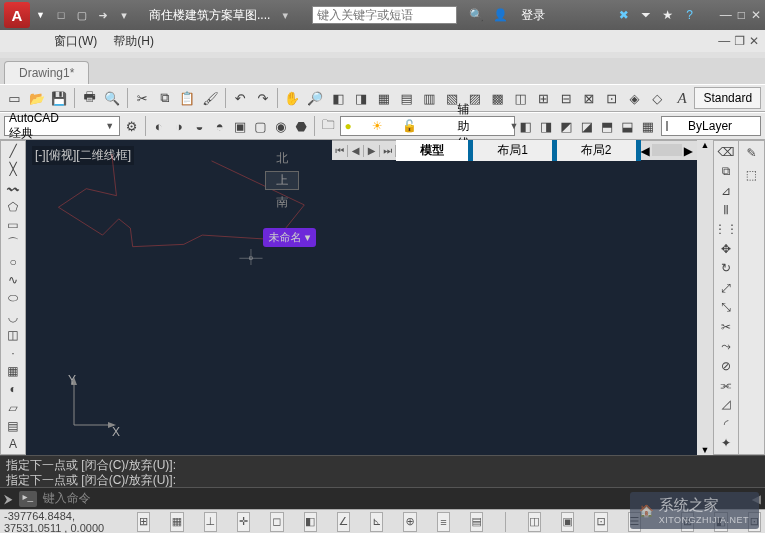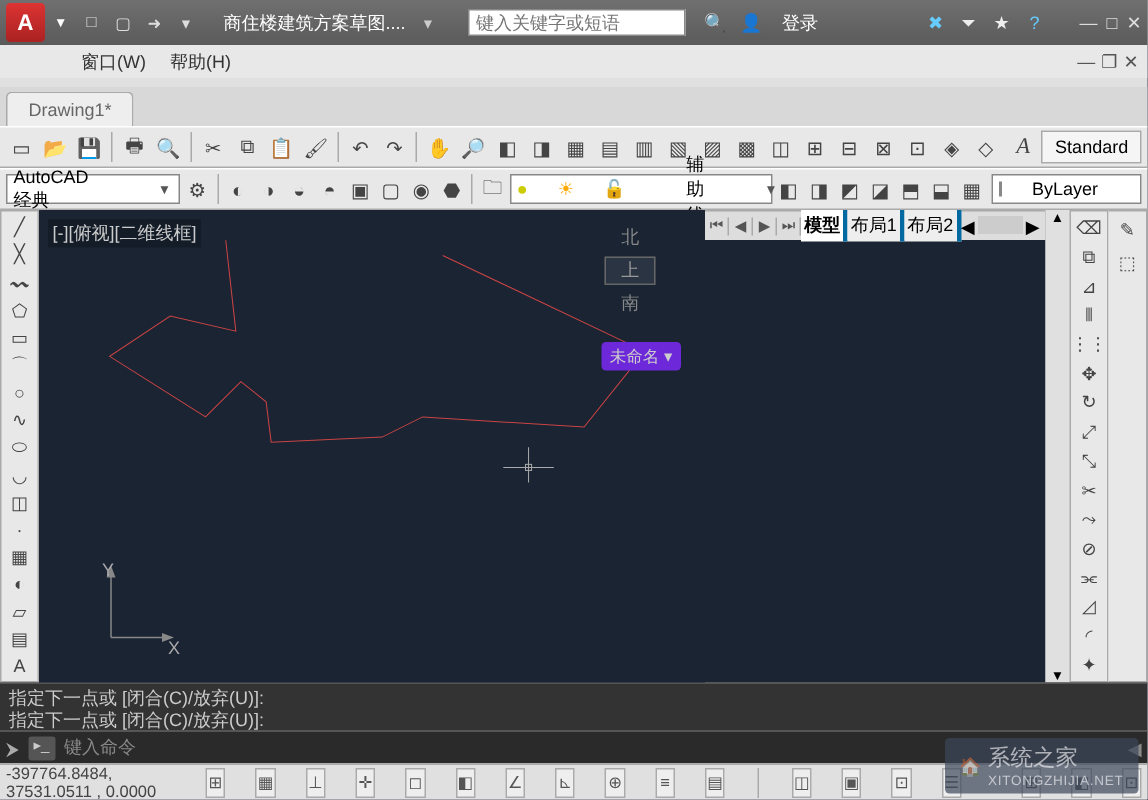--- a/index.html
+++ b/index.html
@@ -38,21 +38,21 @@
 .canvas{flex:1;position:relative;background:#1a2433;overflow:hidden}
 .canvas-label{position:absolute;top:6px;left:6px;color:#ccc;font-size:12px;background:rgba(0,0,0,.2);padding:1px 3px}
 .polyline{position:absolute;inset:0}
 .ucs{position:absolute;bottom:20px;left:40px;color:#aaa}
 .nav-cube{position:absolute;top:10px;right:20px;width:60px;height:60px;display:flex;flex-direction:column;align-items:center;color:#888;font-size:10px}
 .cube{width:34px;height:34px;border:1px solid #666;background:#2a3442;display:flex;align-items:center;justify-content:center;color:#999;margin:4px 0}
 .unnamed{position:absolute;top:88px;right:16px;background:#6d28d9;color:#ccc;padding:2px 6px;border-radius:3px;font-size:11px}
 .model-tabs{height:20px;background:#ddd;display:flex;align-items:center;border-top:1px solid #aaa}
 .mtab-nav{display:flex}
 .mtab-nav span{width:16px;text-align:center;color:#555;font-size:10px;border-right:1px solid #aaa}
-.mtab{padding:2px 2px;border-right:3px solid #0369a1;background:#eee}
+.mtab{padding:2px 24px;border-right:5px solid #0369a1;background:#eee}
 .mtab.active{background:#fff;font-weight:bold}
 .mtab-scroll{margin-left:auto;display:flex;gap:2px;padding-right:4px}
 .cmdhist{height:32px;background:#333;color:#ccc;padding:2px 6px;font-family:SimSun;line-height:15px;border-top:1px solid #555}
 .cmdline{height:22px;background:#2a2a2a;display:flex;align-items:center;padding:0 4px;gap:6px;border-top:1px solid #555}
 .cmd-prompt{width:18px;height:16px;background:#555;color:#ccc;text-align:center;font-size:10px;border-radius:2px}
 .cmd-input{flex:1;color:#888;}
 .statusbar{height:24px;background:#e0e0e0;border-top:1px solid #aaa;display:flex;align-items:center;padding:0 4px;gap:20px}
 .coords{color:#444;font-size:11px;width:200px}
 .sbtn{width:22px;height:20px;border:1px solid #aaa;background:#eee;display:flex;align-items:center;justify-content:center;color:#555;font-size:11px}
 .watermark{position:absolute;bottom:4px;right:6px;color:rgba(255,255,255,.6);font-size:14px;background:rgba(60,70,90,.7);padding:4px 10px;border-radius:3px;display:flex;align-items:center;gap:4px}

